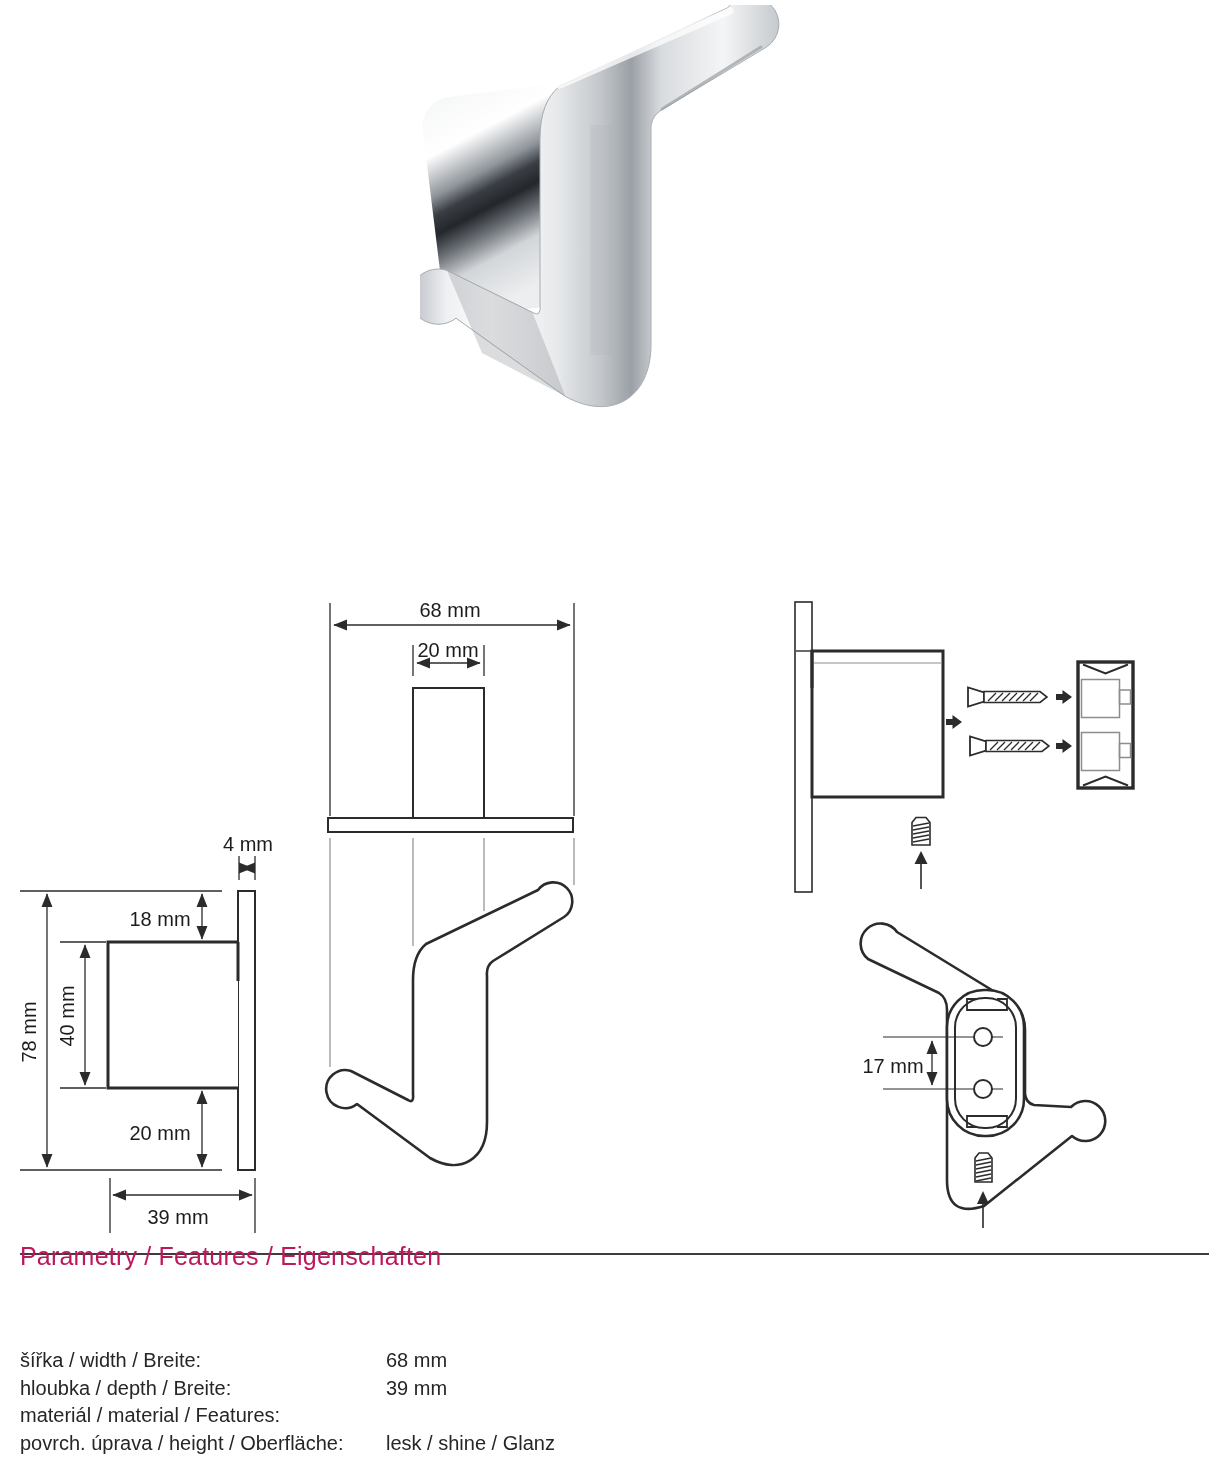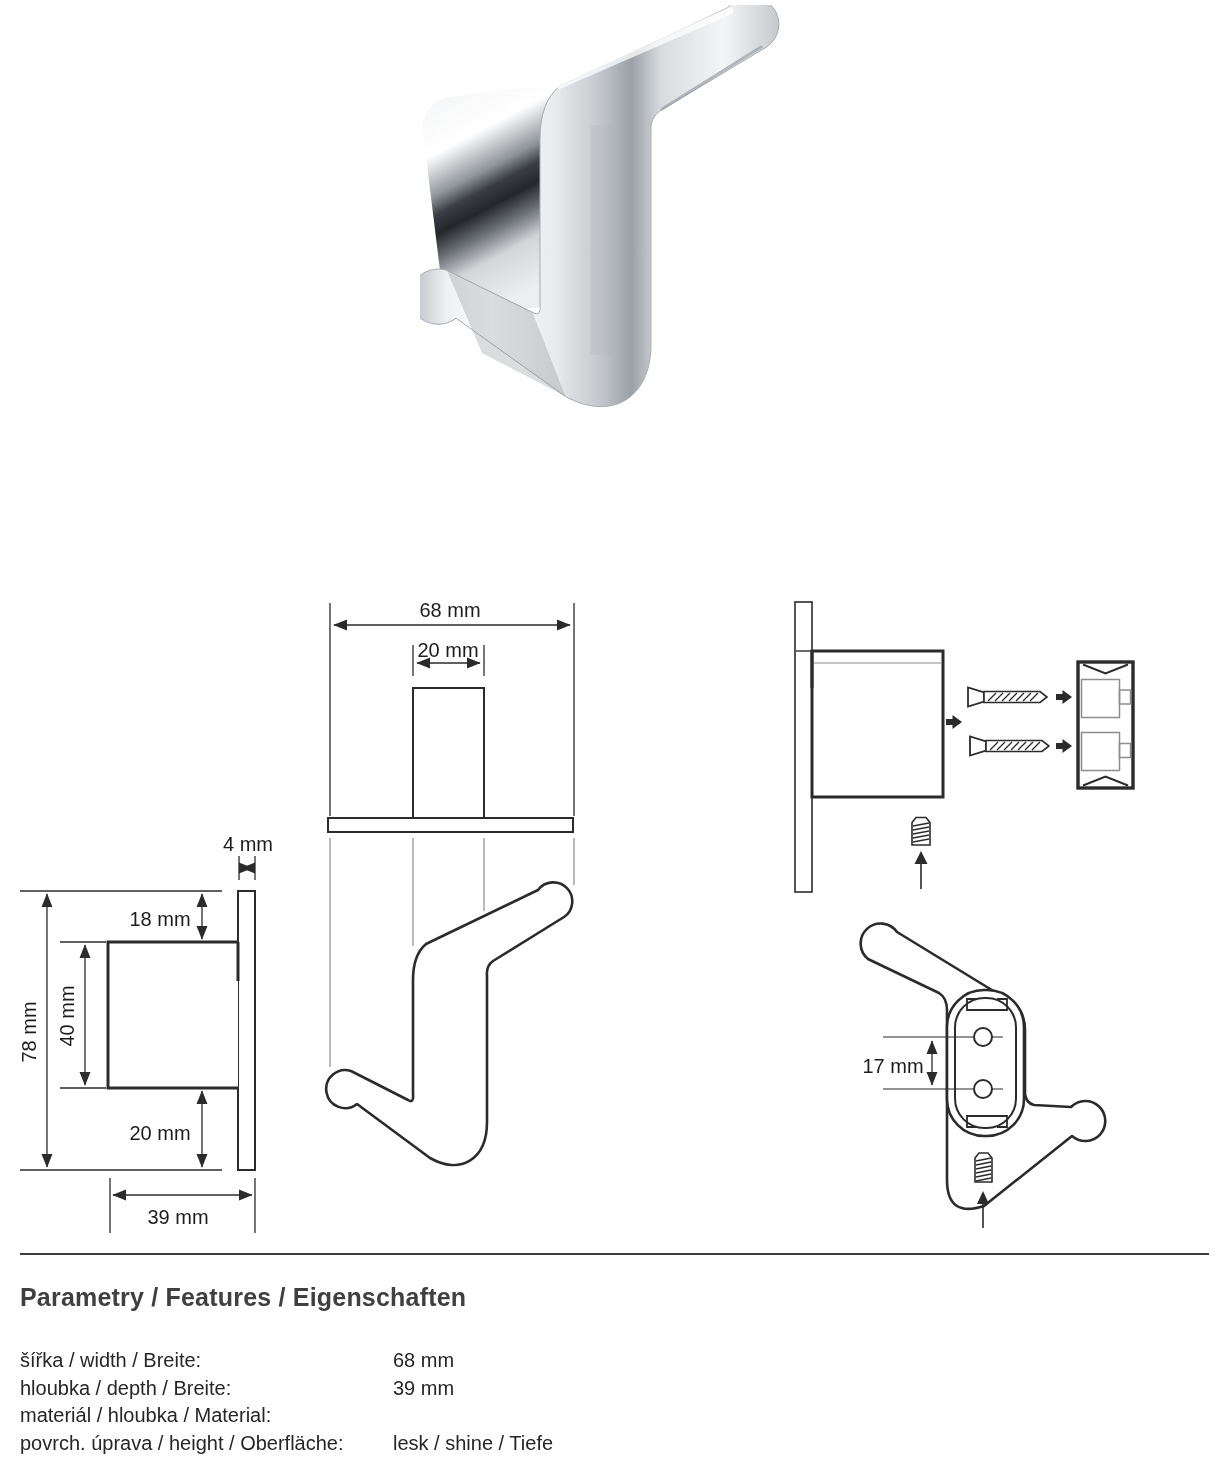--- a/index.html
+++ b/index.html
@@ -3,23 +3,23 @@
 <meta charset="utf-8">
 <style>
   html,body{margin:0;padding:0;}
   body{
     width:1228px;height:1484px;position:relative;background:#ffffff;
     font-family:"Liberation Sans",sans-serif;color:#1c1c1c;overflow:hidden;
   }
   .abs{position:absolute;}
   svg text{font-family:"Liberation Sans",sans-serif;font-size:20px;fill:#1c1c1c;}
   .separator{left:20px;top:1253px;width:1189px;height:2px;background:#3d3d3d;}
-  .heading{left:20px;top:1283px;font-size:25px;font-weight:bold;color:#404040;letter-spacing:.2px;}
+  .heading{left:20px;top:1242px;font-size:25px;font-weight:normal;color:#be185d;letter-spacing:.2px;}
   .ptable{left:20px;top:1347px;width:1190px;font-size:20px;color:#262626;}
-  .prow{display:flex;line-height:27.5px;gap:7px;}
+  .prow{display:flex;line-height:27.5px;}
   .plabel{width:366px;flex:none;}
   .pvalue{flex:1;}
 </style>
 </head>
 <body>
 
 <svg class="abs" style="left:420px;top:5px" width="365" height="430" viewBox="0 0 365 430" aria-label="chrome wall hook photo">
   <defs>
     <linearGradient id="chromeV" x1="0" y1="0" x2="1" y2="0">
       <stop offset="0" stop-color="#b9bdc2"></stop>
@@ -213,19 +213,19 @@
 <div class="abs ptable">
   <div class="prow">
     <span class="plabel">šířka / width / Breite:</span>
     <span class="pvalue">68 mm</span>
   </div>
   <div class="prow">
     <span class="plabel">hloubka / depth / Breite:</span>
     <span class="pvalue">39 mm</span>
   </div>
   <div class="prow">
-    <span class="plabel">materiál / hloubka / Material:</span>
+    <span class="plabel">materiál / material / Features:</span>
   </div>
   <div class="prow">
     <span class="plabel">povrch. úprava / height / Oberfläche:</span>
-    <span class="pvalue">lesk / shine / Tiefe</span>
+    <span class="pvalue">lesk / shine / Glanz</span>
   </div>
 </div>
 
 </body></html>

